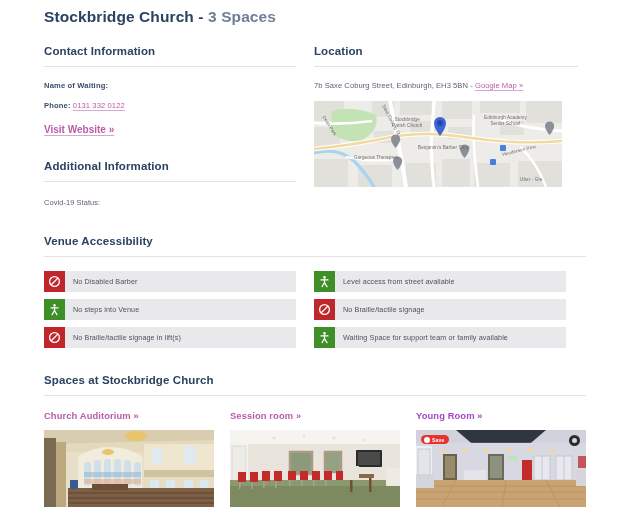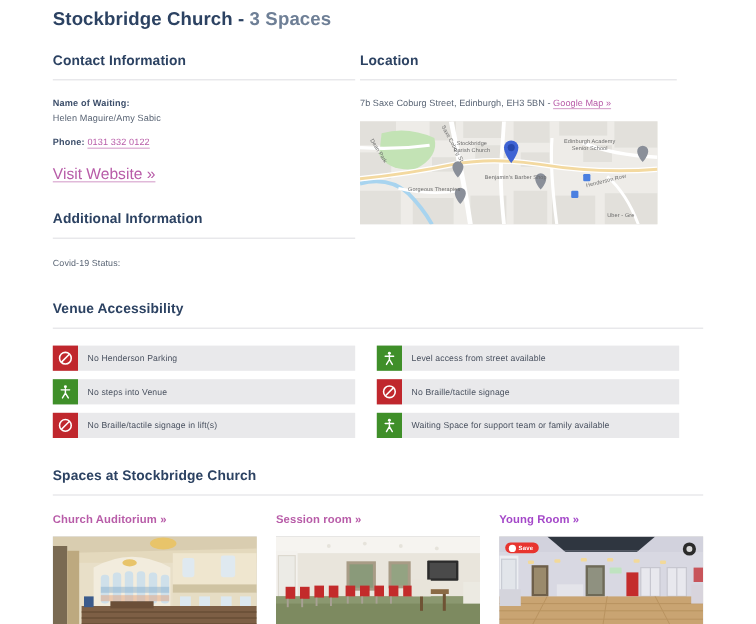--- a/index.html
+++ b/index.html
@@ -16,21 +16,21 @@
     padding-top: 8px;
     font-size: 15.5px;
     font-weight: bold;
     color: #2c4262;
     letter-spacing: .1px;
     white-space: nowrap;
   }
   .page-title .count { color: #6e7f96; font-weight: bold; }
 
   
-  .cols { display: flex; gap: 4px; margin-top: 19px; }
+  .cols { display: flex; gap: 18px; margin-top: 19px; }
   .col-left { width: 252px; flex: none; }
   .col-right { width: 264px; flex: none; }
 
   .sec-head {
     font-size: 11.5px;
     font-weight: bold;
     color: #2c4262;
     letter-spacing: .1px;
   }
   .rule { height: 1px; background: #e3e3e6; margin-top: 9px; }
@@ -51,21 +51,21 @@
   }
   .row-line { margin-top: 11px; font-size: 7.6px; letter-spacing: .1px; }
   .row-line .lbl { display: inline; }
   a.link {
     color: #b85ca8;
     text-decoration: underline;
     text-decoration-color: #d9a8d0;
     text-underline-offset: 2px;
     cursor: pointer;
   }
-  .visit { margin-top: 14px; font-size: 13px; }
+  .visit { margin-top: 14px; font-size: 10px; font-weight: bold; }
 
   
   .addl { margin-top: 25px; }
   .addl-body { padding-top: 16px; }
   .covid { font-size: 7.4px; color: #5a6575; letter-spacing: .1px; }
 
   
   .addr { padding-top: 14px; font-size: 7.6px; color: #5a6575; letter-spacing: .05px; white-space: nowrap; }
 
   
@@ -166,21 +166,20 @@
   </div>
 
   <div class="cols">
 
     <div class="col-left">
       <div class="sec-head">Contact Information</div>
       <div class="rule"></div>
 
       <div class="contact-body">
         <div class="lbl">Name of Waiting:</div>
-        <div class="val">Helen Maguire/Amy Sabic</div>
 
         <div class="row-line">
           <span class="lbl">Phone:</span>
           <a class="link">0131 332 0122</a>
         </div>
 
 
         <div class="visit">
           <a class="link">Visit Website »</a>
         </div>
@@ -279,21 +278,21 @@
     <div class="access-grid">
       <div class="access-col">
 
         <div class="acc-row">
           <div class="acc-ico no">
             <svg width="13" height="13" viewBox="0 0 24 24">
               <circle cx="12" cy="12" r="9" fill="none" stroke="#fff" stroke-width="2.4"></circle>
               <line x1="6" y1="18" x2="18" y2="6" stroke="#fff" stroke-width="2.4"></line>
             </svg>
           </div>
-          <div class="acc-txt">No Henderson Parking</div>
+          <div class="acc-txt">No Disabled Barber</div>
         </div>
 
         <div class="acc-row">
           <div class="acc-ico yes">
             <svg width="13" height="13" viewBox="0 0 24 24">
               <circle cx="12" cy="4.2" r="2.3" fill="#fff"></circle>
               <path d="M12 7.2 L12 14 M5.5 9 L18.5 9 M12 14 L7.5 21.5 M12 14 L16.5 21.5" stroke="#fff" stroke-width="2.2" fill="none" stroke-linecap="round"></path>
             </svg>
           </div>
           <div class="acc-txt">No steps into Venue</div>

